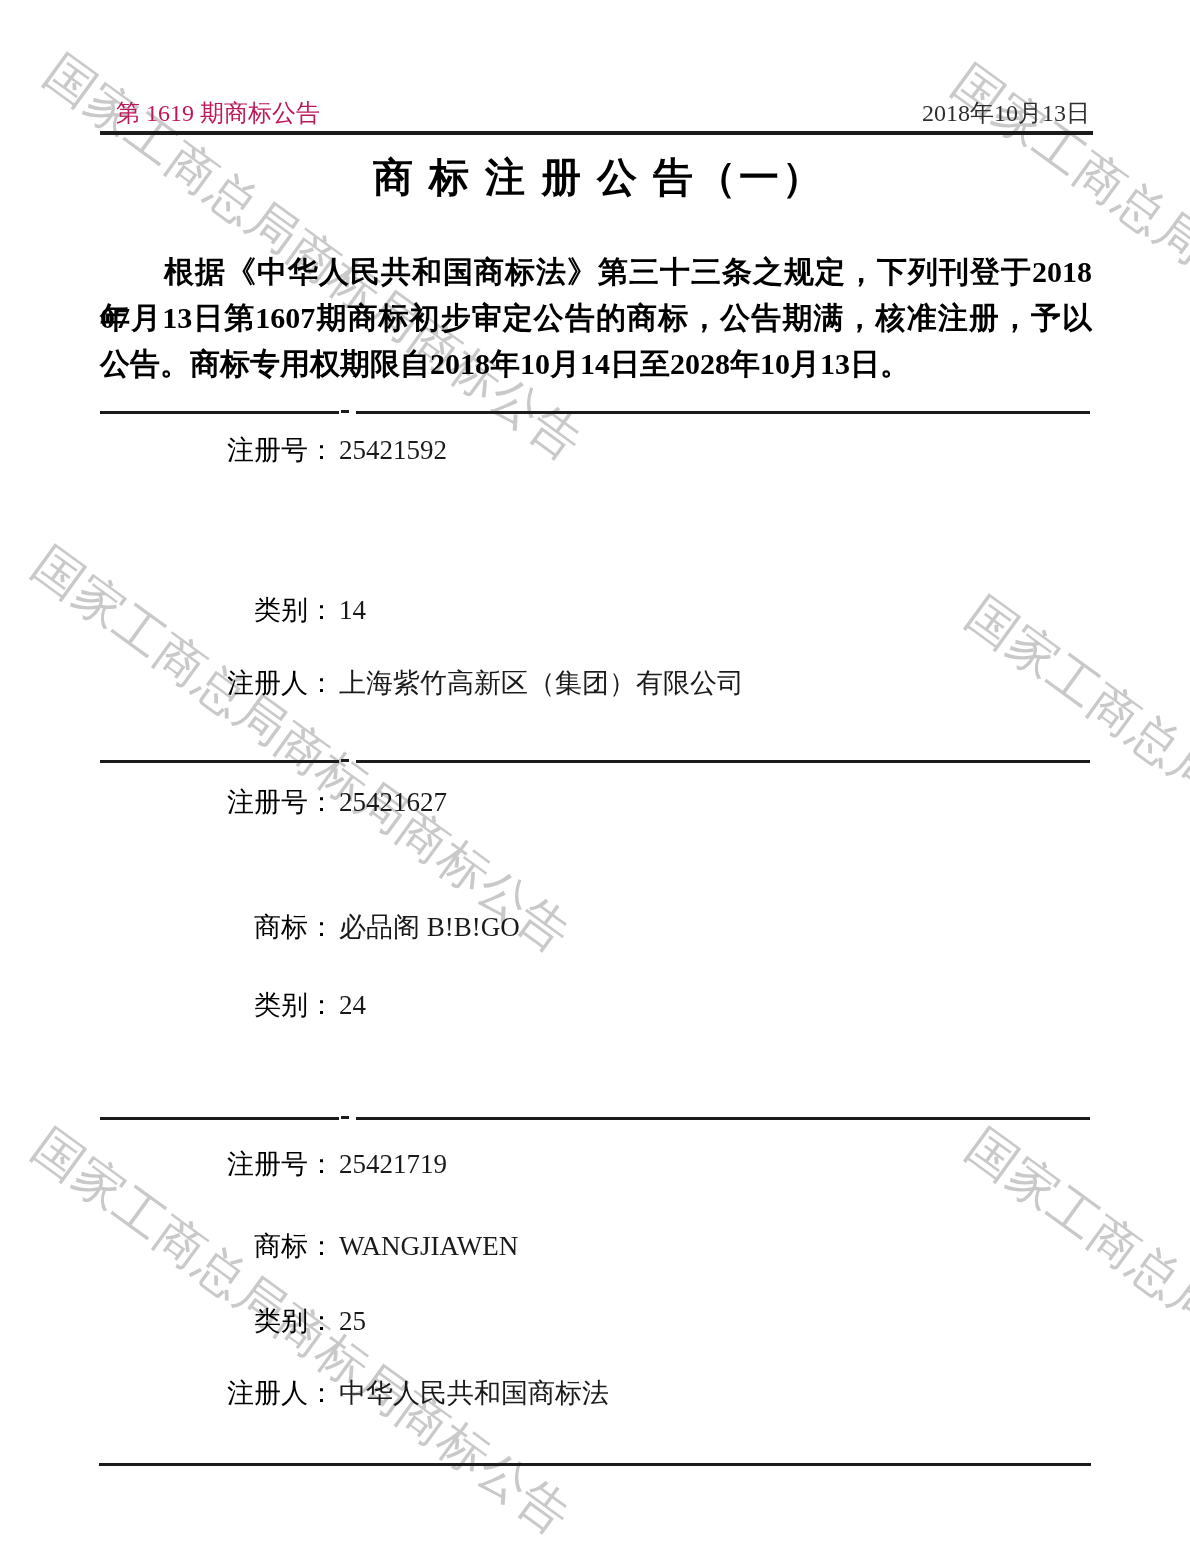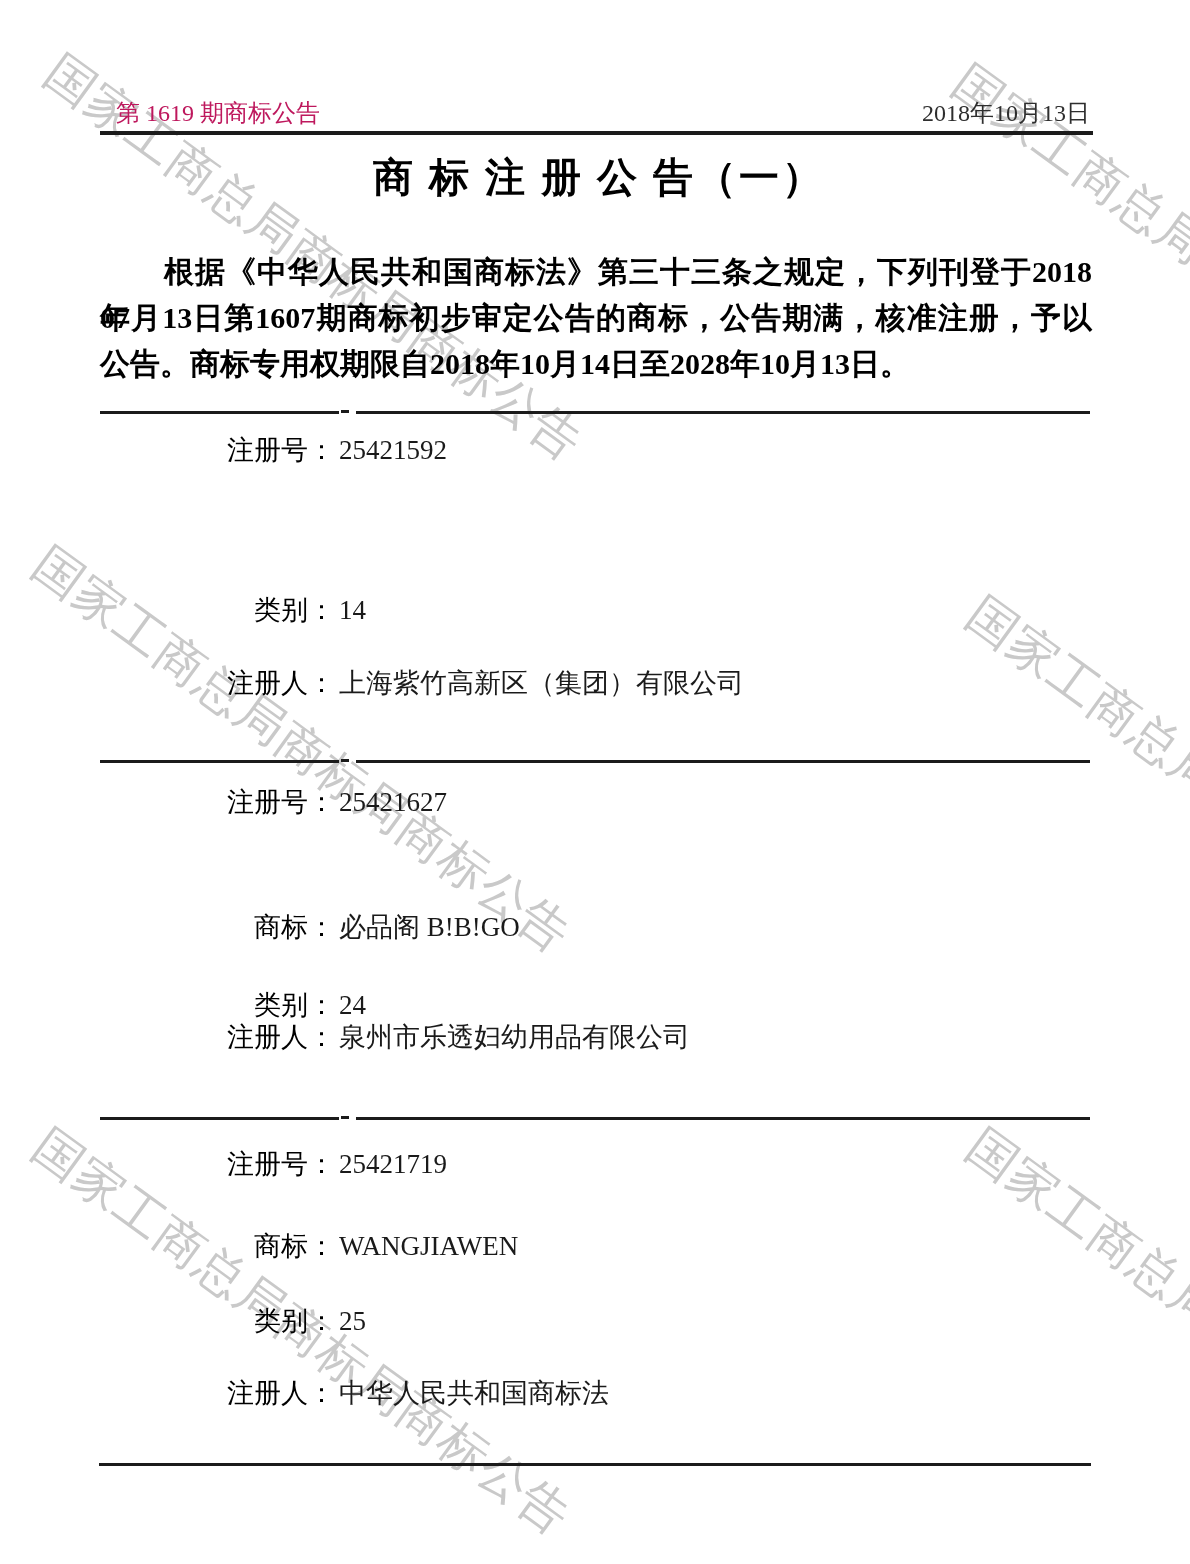--- a/index.html
+++ b/index.html
@@ -87,23 +87,20 @@
 
   <div class="row" style="top:784px">
     <span class="lbl">注册号：</span><span class="val">25421627</span>
   </div>
   <div class="row" style="top:909px">
     <span class="lbl">商标：</span><span class="val">必品阁 B!B!GO</span>
   </div>
   <div class="row" style="top:987px">
     <span class="lbl">类别：</span><span class="val">24</span>
   </div>
-  <div class="row" style="top:1019px">
-    <span class="lbl">注册人：</span><span class="val">泉州市乐透妇幼用品有限公司</span>
-  </div>
 
   <div class="rule seg-l" style="top:1117px"></div>
   <div class="rule seg-dash" style="top:1116px"></div>
   <div class="rule seg-r" style="top:1117px"></div>
 
   <div class="row" style="top:1146px">
     <span class="lbl">注册号：</span><span class="val">25421719</span>
   </div>
   <div class="row" style="top:1228px">
     <span class="lbl">商标：</span><span class="val">WANGJIAWEN</span>

